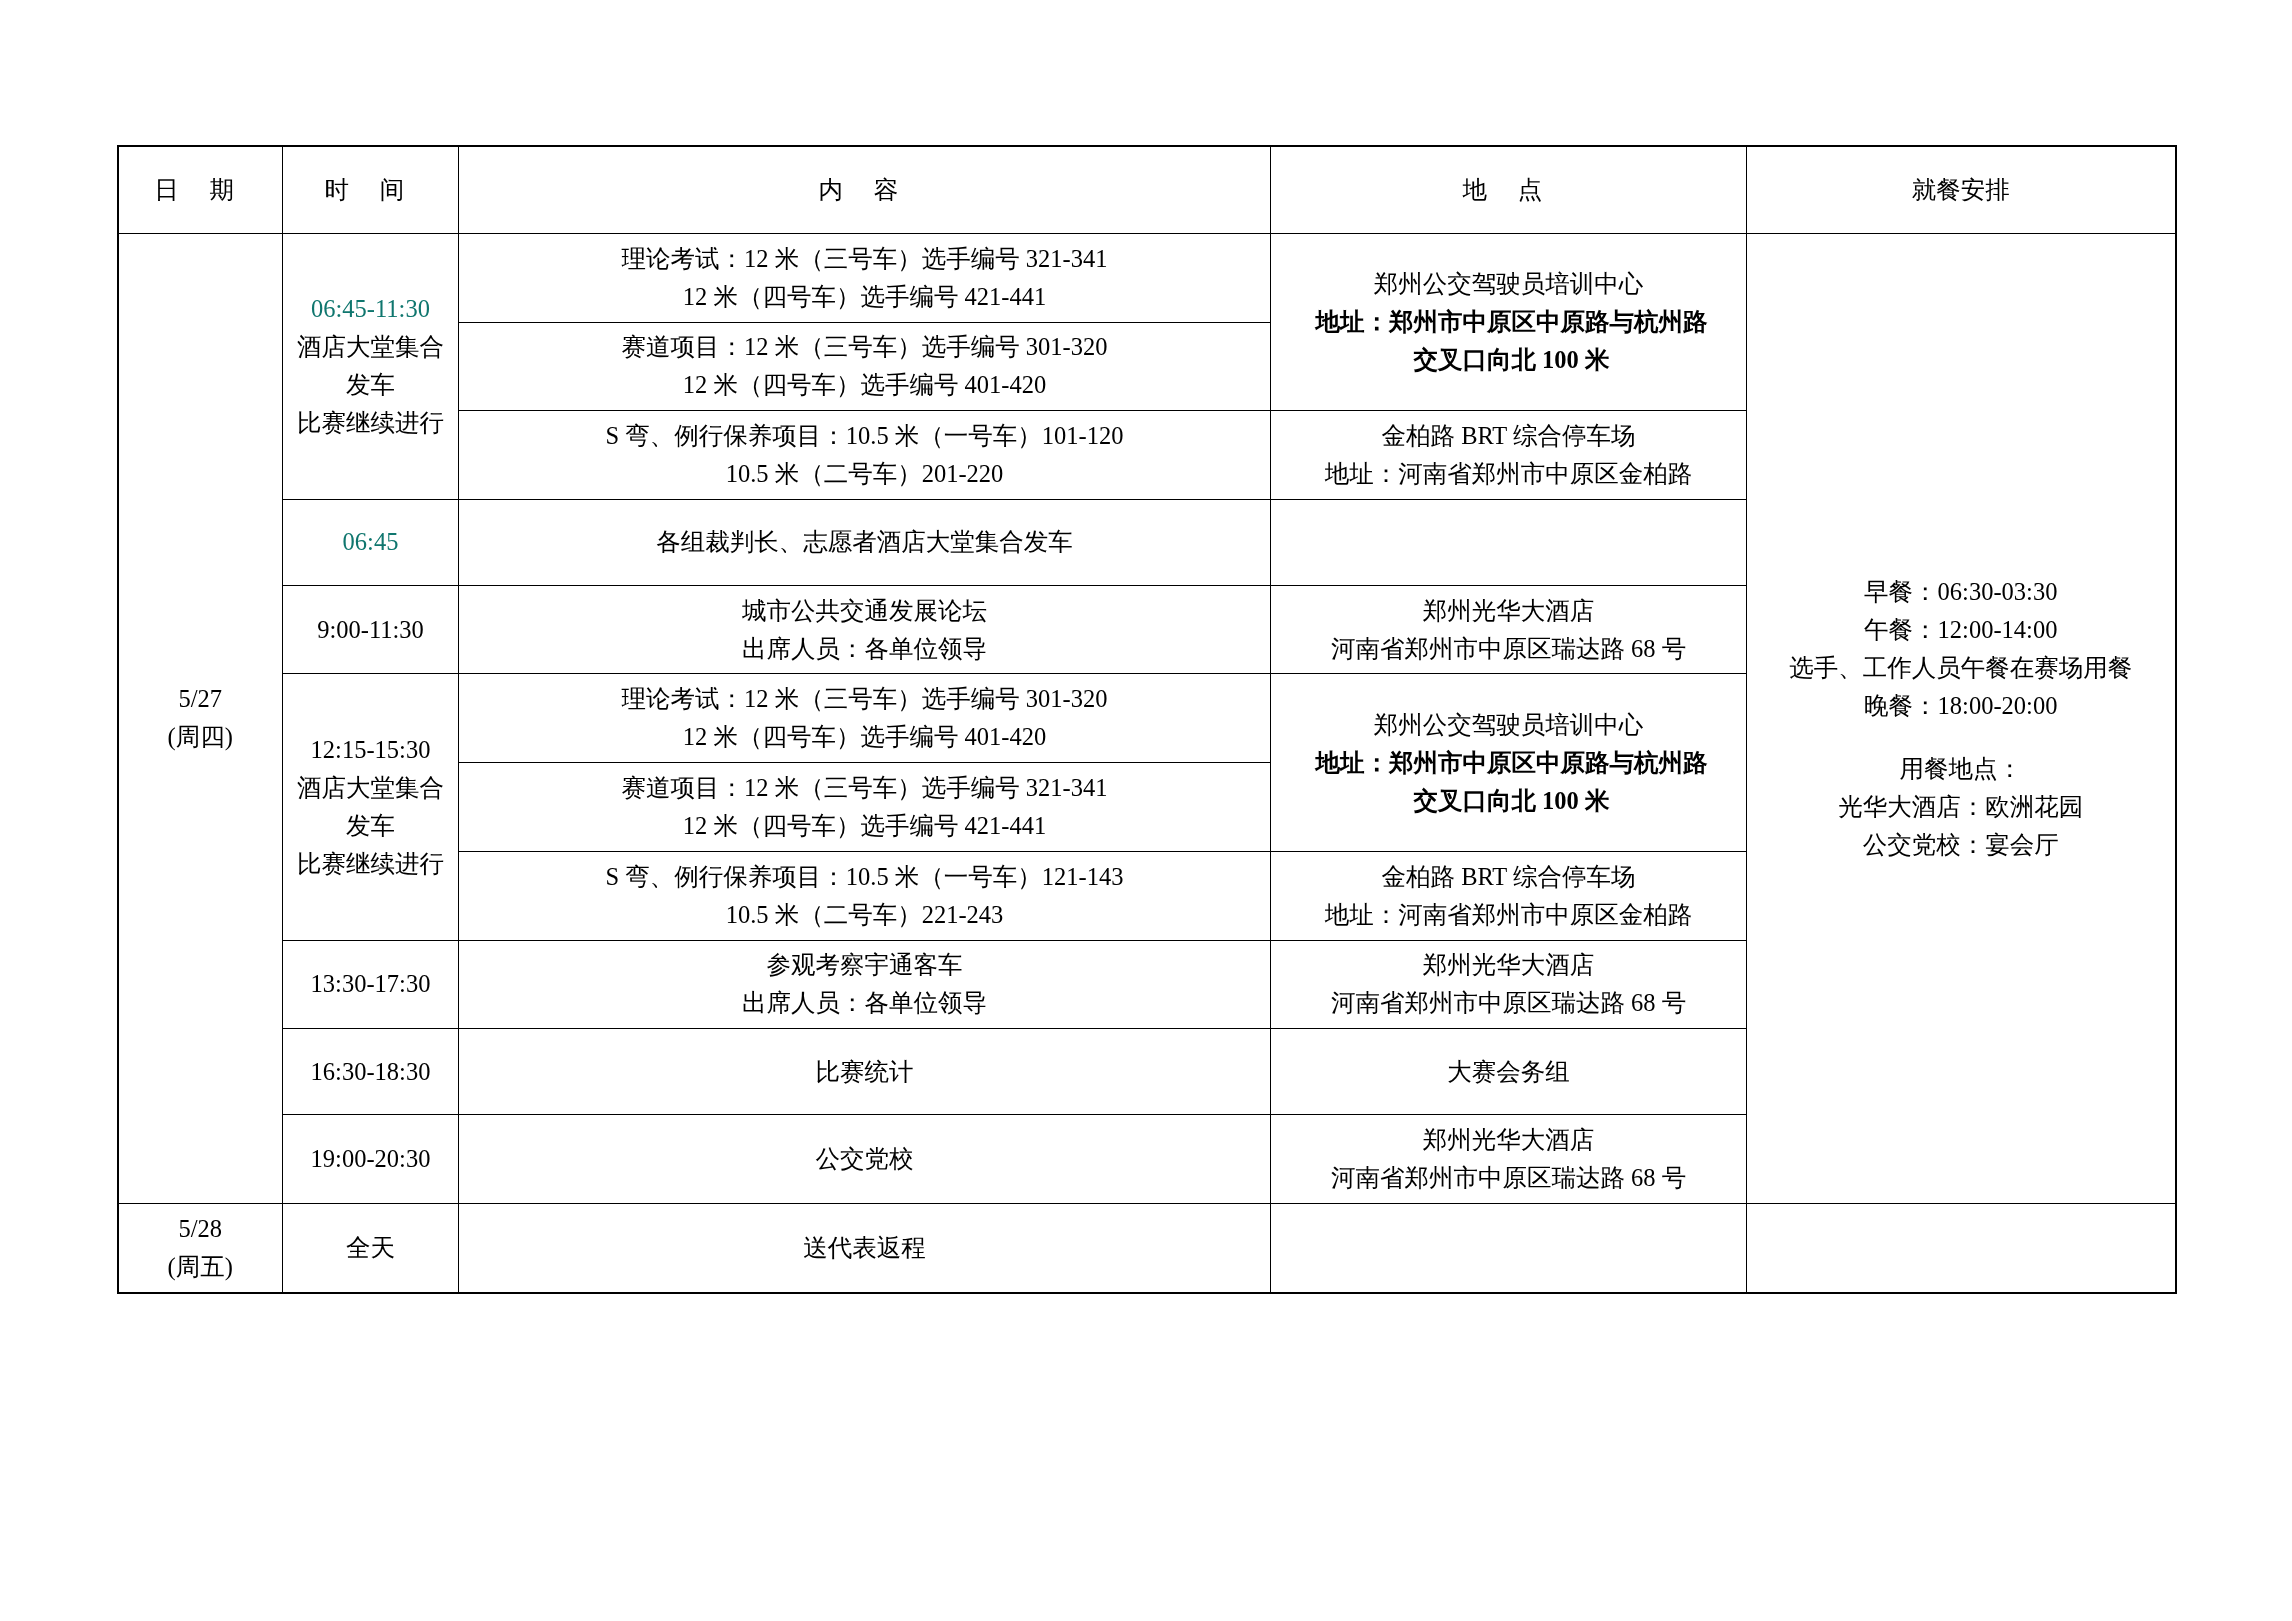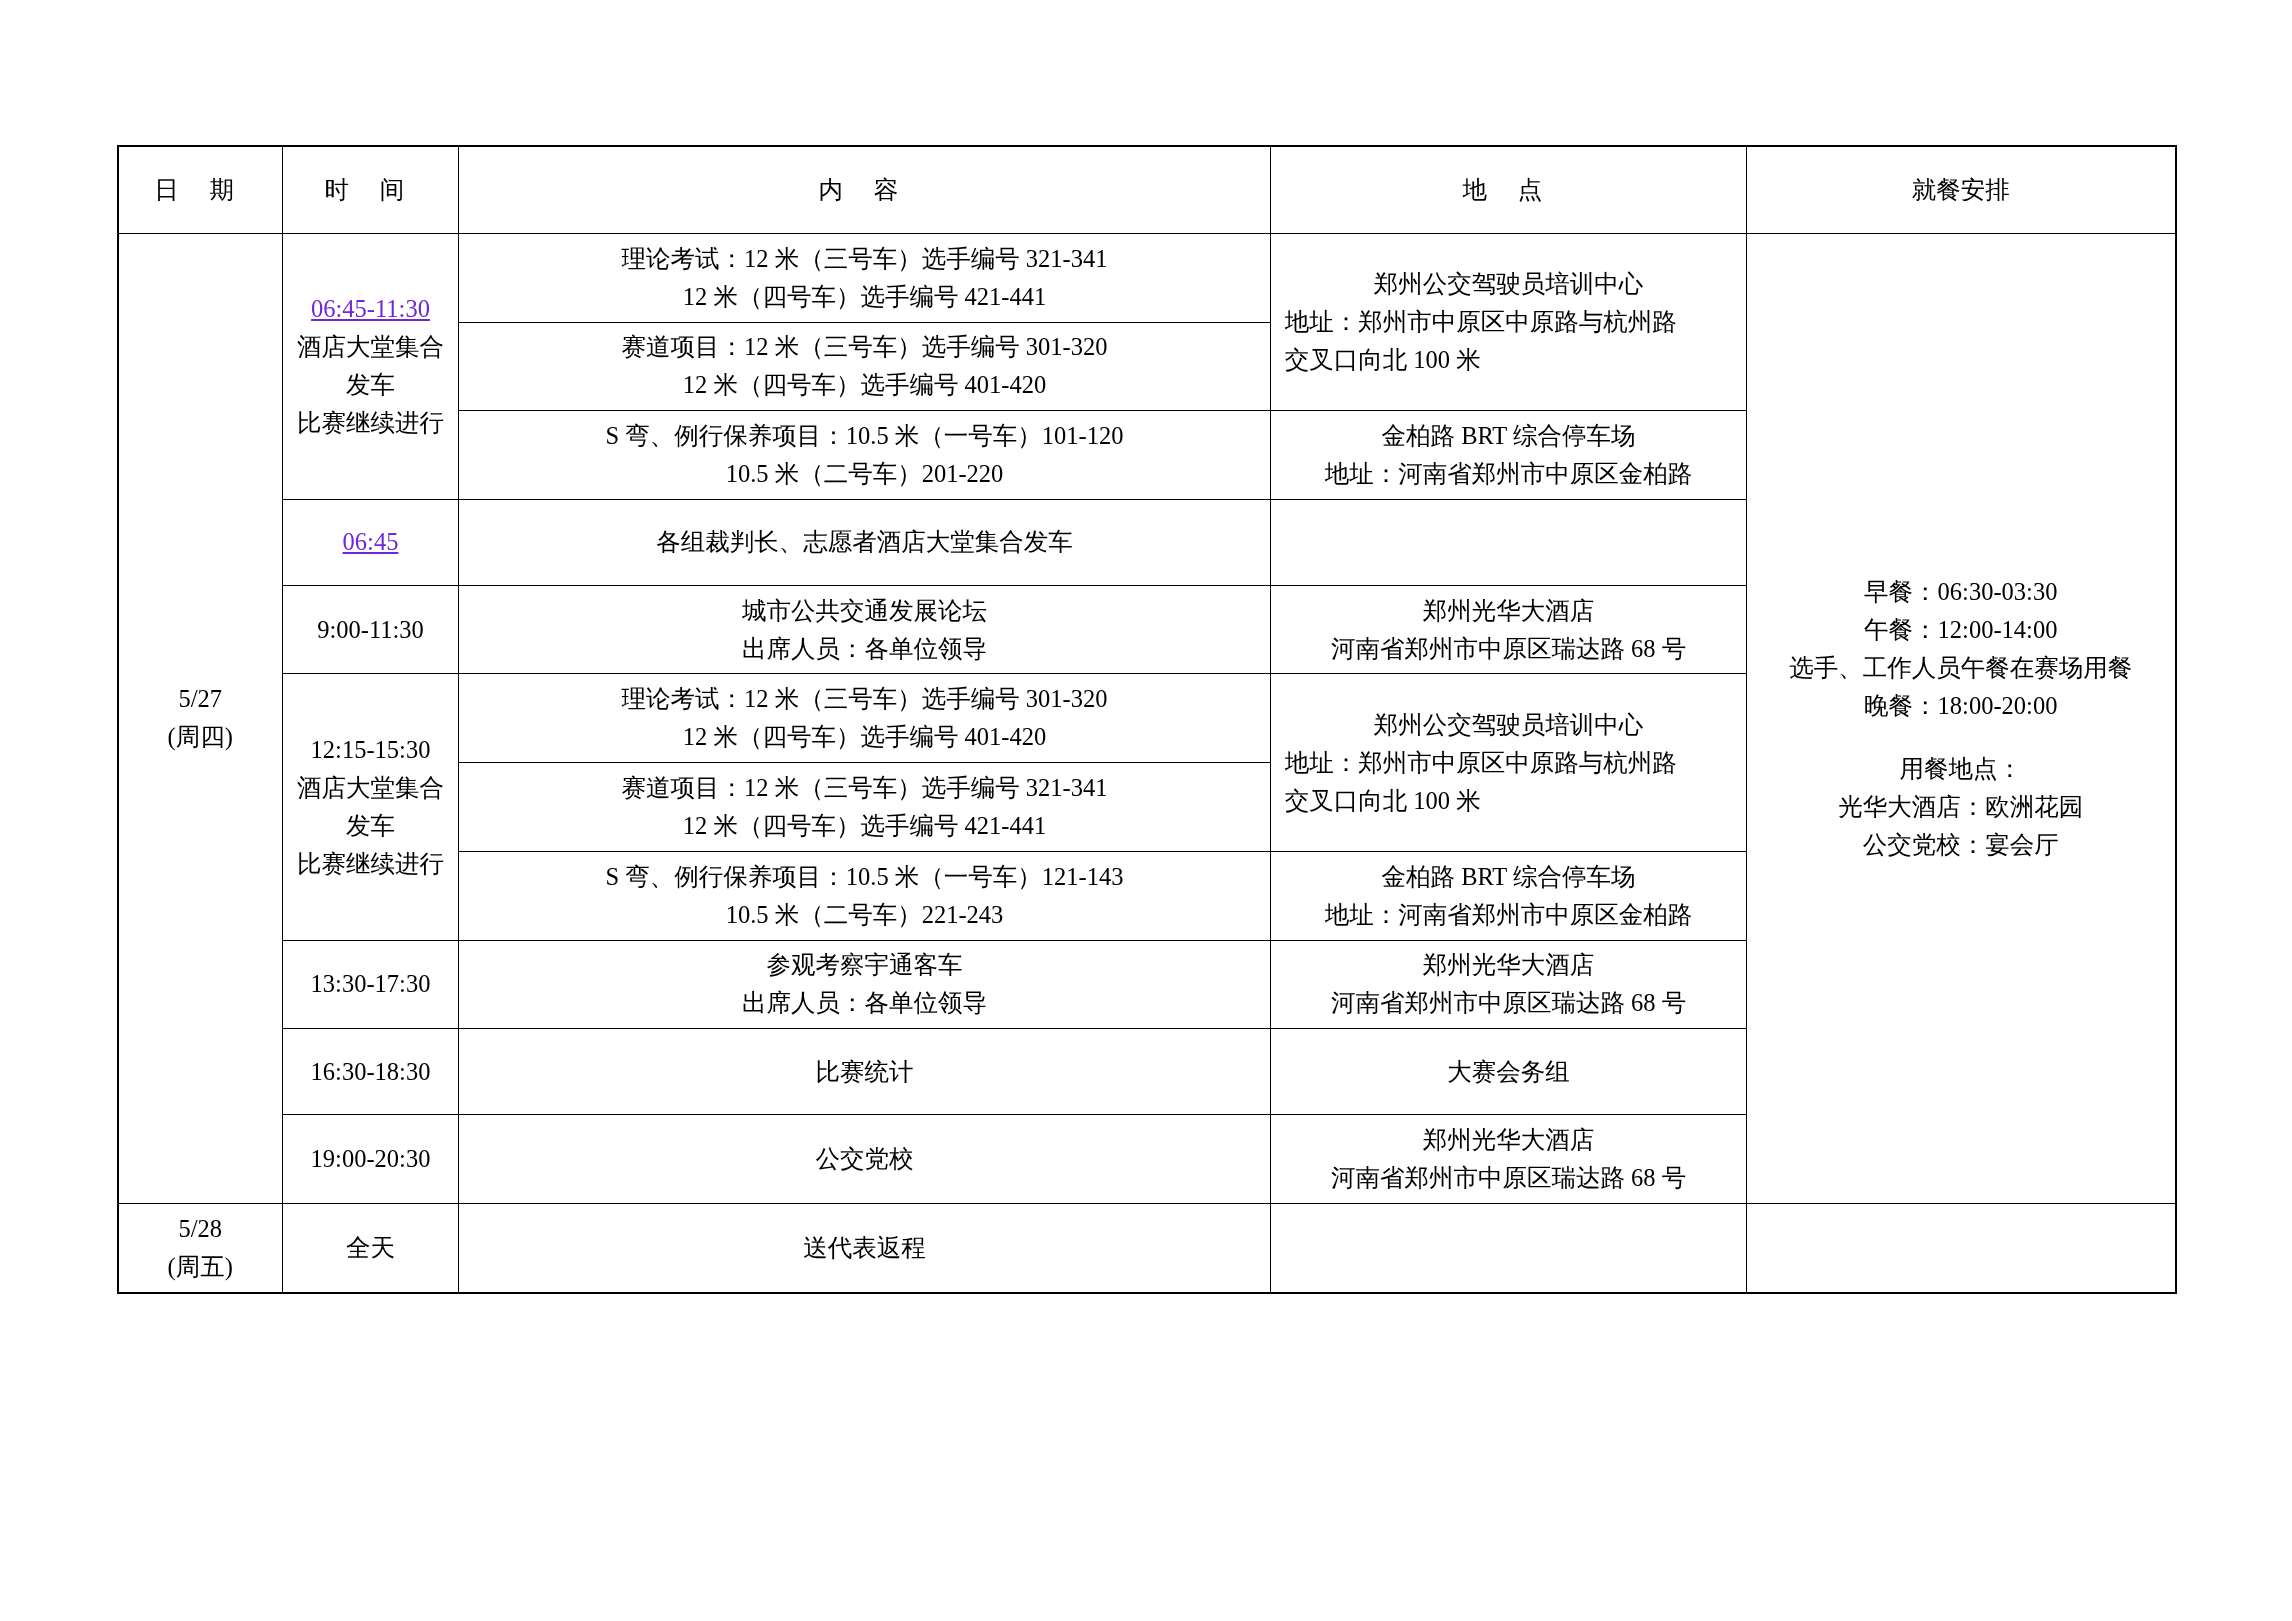--- a/index.html
+++ b/index.html
@@ -54,33 +54,33 @@
   }
   .cell-date {
     font-size: 24.5px;
     line-height: 1.7;
   }
   .time-block {
     line-height: 1.7;
     font-size: 24.5px;
   }
   .time-red {
-    color: #6d28d9;
-    text-decoration: underline;
+    color: #0f766e;
   }
   .content-lines, .place-lines, .meal-lines {
     line-height: 1.75;
   }
   .place-lines {
     text-align: center;
   }
   .place-lines .addr {
-    text-align: left;
+    text-align: center;
     display: block;
     padding-left: 5.9px;
+    font-weight: bold;
   }
   .meal-cell {
     font-size: 24.5px;
     line-height: 1.95;
   }
   .meal-cell .gap {
     display: block;
     height: 25.5px;
   }
   .row-tall td { height: 73px; margin-top: 40px; }

